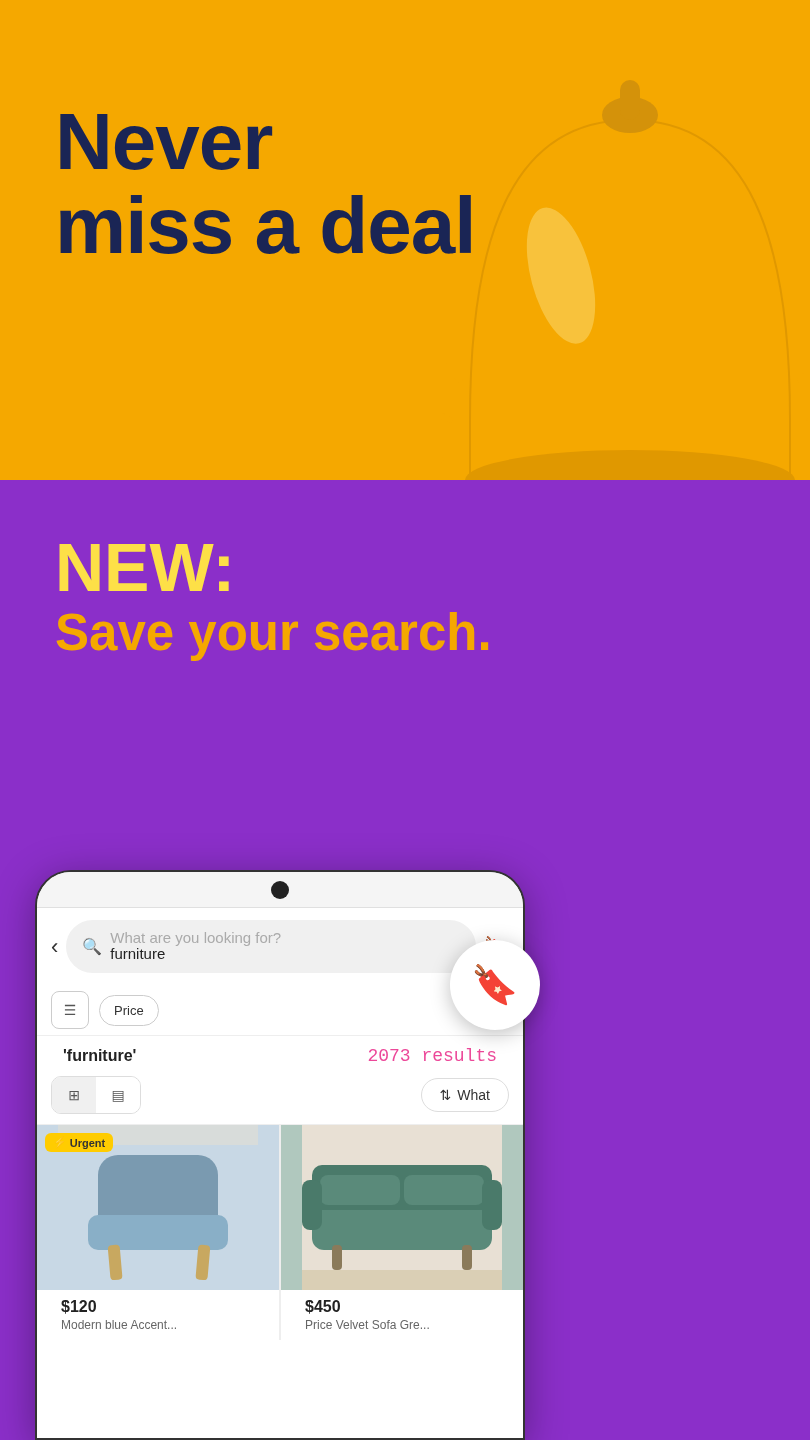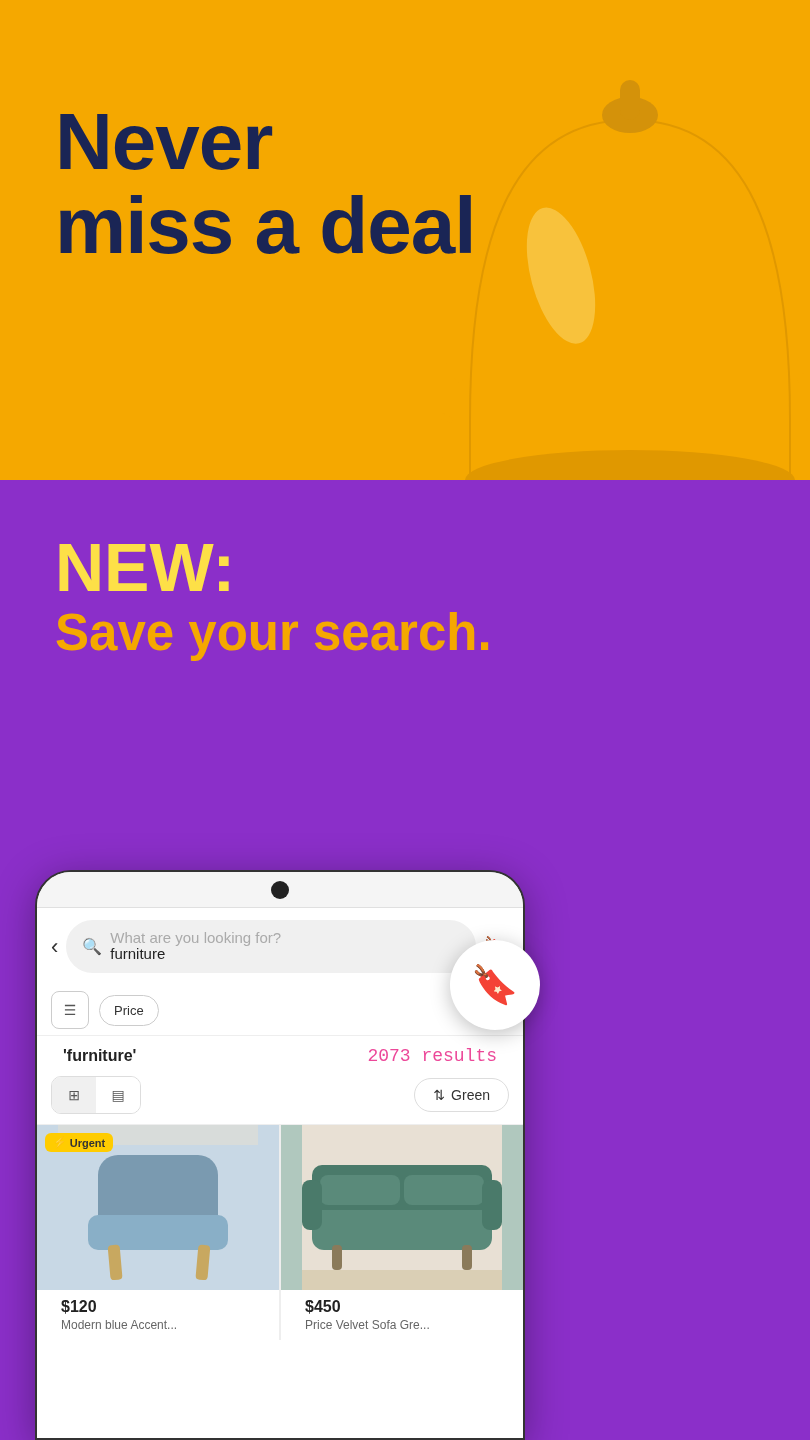--- a/index.html
+++ b/index.html
@@ -434,21 +434,21 @@
         <div class="view-toggle">
           <div class="view-btn active">
             <span>⊞</span>
           </div>
           <div class="view-btn">
             <span>▤</span>
           </div>
         </div>
         <div class="sort-btn">
           <span>⇅</span>
-          <span>Green</span>
+          <span>What</span>
         </div>
       </div>
 
       <div class="listings-grid">
 
         <div class="listing-card">
           <div class="listing-img-wrap">
             <div class="listing-img-placeholder" style="background: #c8d8e5;">
 
               <svg width="100%" height="165" viewBox="0 0 200 165" xmlns="http://www.w3.org/2000/svg">

